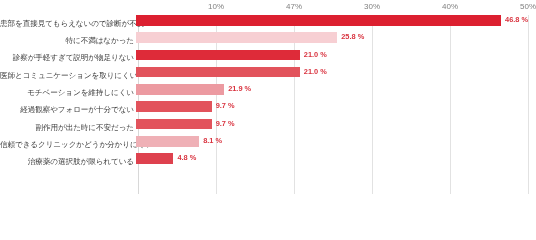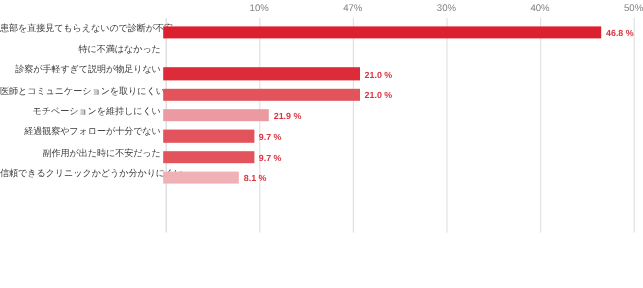--- a/index.html
+++ b/index.html
@@ -20,21 +20,21 @@
 
   
   #rows{position:absolute;left:0;top:15px;width:536px;height:179px;}
   .row{position:relative;height:17.3px;display:flex;align-items:center;}
 
   .row-label{width:136px;flex:0 0 136px;text-align:right;
              font-size:7.6px;color:#3a3a3a;line-height:1;
              white-space:nowrap;padding-right:2px;box-sizing:border-box;
              letter-spacing:-0.1px;}
 
-  .bar-zone{position:relative;flex:1 1 auto;height:100%;display:flex;align-items:flex-end;}
+  .bar-zone{position:relative;flex:1 1 auto;height:100%;display:flex;align-items:flex-start;}
   .bar{height:10.5px;border-radius:0;}
   .bar-value{font-size:7.4px;font-weight:bold;color:#D9333F;
              margin-left:4px;white-space:nowrap;letter-spacing:0px;}
 </style>
 </head>
 <body>
 
 <div id="chart">
 
   <div id="tick-row">
@@ -57,20 +57,24 @@
   <div id="rows">
       <div class="row">
         <div class="row-label">患部を直接見てもらえないので診断が不安</div>
         <div class="bar-zone">
           <div class="bar" style="width: 365.04px; background: rgb(220, 32, 48);"></div>
           <span class="bar-value">46.8 %</span>
         </div>
       </div>
       <div class="row">
         <div class="row-label">特に不満はなかった</div>
+        <div class="bar-zone">
+          <div class="bar" style="width: 201.24px; background: rgb(247, 207, 211);"></div>
+          <span class="bar-value">25.8 %</span>
+        </div>
       </div>
       <div class="row">
         <div class="row-label">診察が手軽すぎて説明が物足りない</div>
         <div class="bar-zone">
           <div class="bar" style="width: 163.8px; background: rgb(222, 43, 57);"></div>
           <span class="bar-value">21.0 %</span>
         </div>
       </div>
       <div class="row">
         <div class="row-label">医師とコミュニケーションを取りにくい</div>
@@ -100,15 +104,22 @@
           <span class="bar-value">9.7 %</span>
         </div>
       </div>
       <div class="row">
         <div class="row-label">信頼できるクリニックかどうか分かりにくい</div>
         <div class="bar-zone">
           <div class="bar" style="width: 63.18px; background: rgb(239, 176, 182);"></div>
           <span class="bar-value">8.1 %</span>
         </div>
       </div>
+      <div class="row">
+        <div class="row-label">治療薬の選択肢が限られている</div>
+        <div class="bar-zone">
+          <div class="bar" style="width: 37.44px; background: rgb(222, 65, 78);"></div>
+          <span class="bar-value">4.8 %</span>
+        </div>
+      </div>
     </div>
 
 </div>
 
 </body></html>

